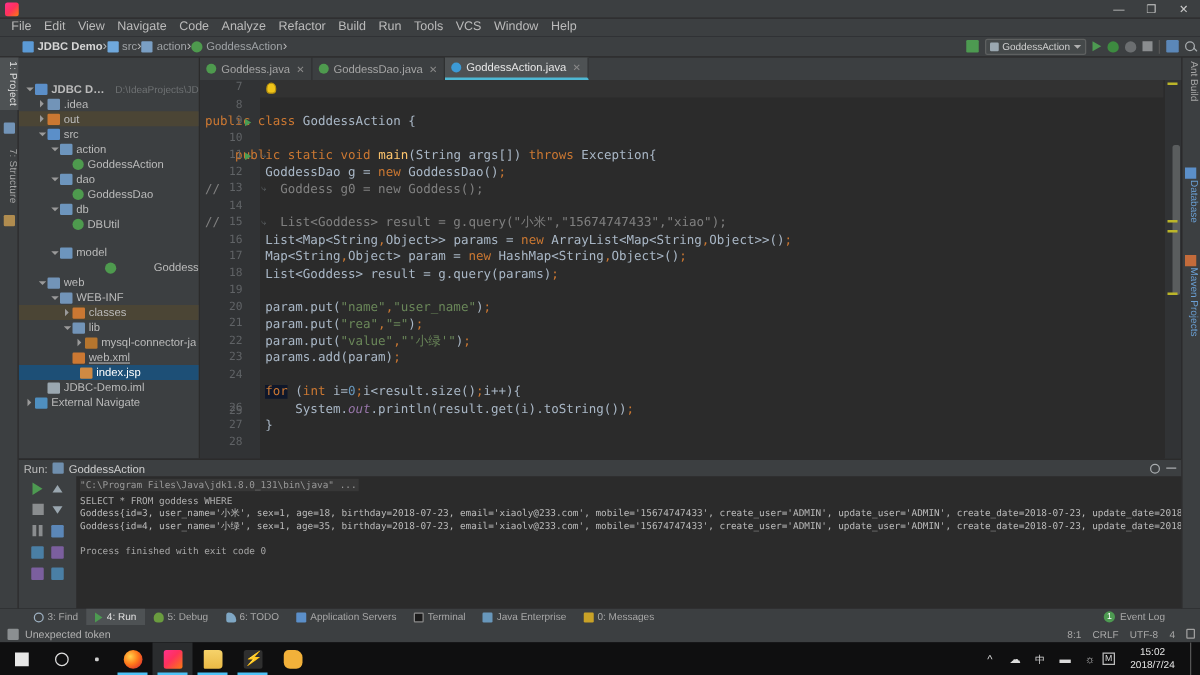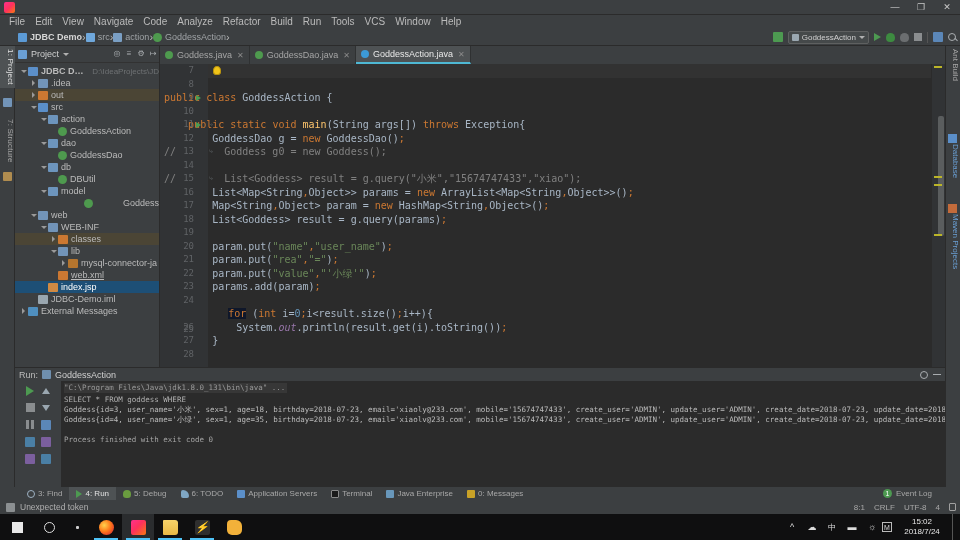--- a/index.html
+++ b/index.html
@@ -183,21 +183,21 @@
     color: #a9b7c6; line-height: 13.5px; white-space: pre;
     padding-left: 4px;
   }
   .kw { color: #cc7832; }
   .str { color: #6a8759; }
   .cmt { color: #808080; }
   .num { color: #6897bb; }
   .fn { color: #ffc66d; }
   .fld { color: #9876aa; font-style: italic; }
   .punc { color: #cc7832; }
-  .hlfor { background: #0f172a; margin-left: 16px; }
+  .hlfor { background: #0f172a; }
   .hlline { position: absolute; left: 48px; right: 14px; height: 13.5px; background: #323232; }
   .bulb {
     position: absolute; width: 8px; height: 9px; border-radius: 50% 50% 35% 35%;
     background: #f0c419; border: 1px solid #b9930f;
   }
   .foldmark { position: absolute; left: 49px; font-family: "DejaVu Sans Mono", monospace;
     font-size: 9px; color: #6e6e6e; height: 13.5px; line-height: 13.5px; }
 
   
   .markerbar {
@@ -409,31 +409,20 @@
 
   <div class="rightstrip">
     <span class="vtabr" style="top:0;">Ant Build</span>
     <span class="vtabr" style="top:95px;color:#6a9fd4;">Database</span>
     <span class="vtab-ic" style="top:88px;right:3px;left:auto;background:#5b8fc9;"></span>
     <span class="vtabr" style="top:165px;color:#6a9fd4;">Maven Projects</span>
     <span class="vtab-ic" style="top:158px;right:3px;left:auto;background:#c36b3b;"></span>
   </div>
 
   <div class="projpanel">
-    <div class="proj-header">
-      <span class="ph-ic"></span>
-      <span class="ph-title">Project</span>
-      <span class="caret-dn" style="margin-left:4px;"></span>
-      <span class="proj-hdr-btns">
-        <span class="hb">◎</span>
-        <span class="hb">≡</span>
-        <span class="hb">⚙</span>
-        <span class="hb">↦</span>
-      </span>
-    </div>
     <div class="tree" id="tree">
         <div class="trow" style="padding-left: 4px;">
           <span class="arrow">
             <i class="a-d"></i>
           </span>
           <span class="ticon f-src"></span>
           <span class="tlabel" style="font-weight: bold;">JDBC Demo</span>
           <span class="tpath">D:\IdeaProjects\JD</span>
         </div>
         <div class="trow" style="padding-left: 14px;">
@@ -486,21 +475,21 @@
             <i class="a-d"></i>
           </span>
           <span class="ticon pkg"></span>
           <span class="tlabel">db</span>
         </div>
         <div class="trow" style="padding-left: 34px;">
           <span class="arrow"></span>
           <span class="ticon cls"></span>
           <span class="tlabel">DBUtil</span>
         </div>
-        <div class="trow" style="padding-left: 24px;">
+        <div class="trow" style="padding-left: 24px; margin-top: 11px;">
           <span class="arrow">
             <i class="a-d"></i>
           </span>
           <span class="ticon pkg"></span>
           <span class="tlabel">model</span>
         </div>
         <div class="trow" style="padding-left: 34px; justify-content: space-between;">
           <span class="arrow"></span>
           <span class="ticon cls"></span>
           <span class="tlabel">Goddess</span>
@@ -538,36 +527,36 @@
             <i class="a-r"></i>
           </span>
           <span class="ticon jar"></span>
           <span class="tlabel">mysql-connector-ja</span>
         </div>
         <div class="trow" style="padding-left: 34px; text-decoration: underline;">
           <span class="arrow"></span>
           <span class="ticon xml"></span>
           <span class="tlabel">web.xml</span>
         </div>
-        <div class="trow selected" style="padding-left: 24px;">
+        <div class="trow selected" style="padding-left: 40px;">
           <span class="arrow"></span>
           <span class="ticon jsp"></span>
           <span class="tlabel">index.jsp</span>
         </div>
         <div class="trow" style="padding-left: 14px;">
           <span class="arrow"></span>
           <span class="ticon iml"></span>
           <span class="tlabel">JDBC-Demo.iml</span>
         </div>
         <div class="trow" style="padding-left: 4px;">
           <span class="arrow">
             <i class="a-r"></i>
           </span>
           <span class="ticon lib"></span>
-          <span class="tlabel">External Messages</span>
+          <span class="tlabel">External Navigate</span>
         </div>
       </div>
   </div>
 
   <div class="editor-wrap">
     <div class="tabsbar" id="etabs">
         <div class="etab">
           <span class="tabic"></span>
           <span>Goddess.java</span>
           <span class="xclose">✕</span>

